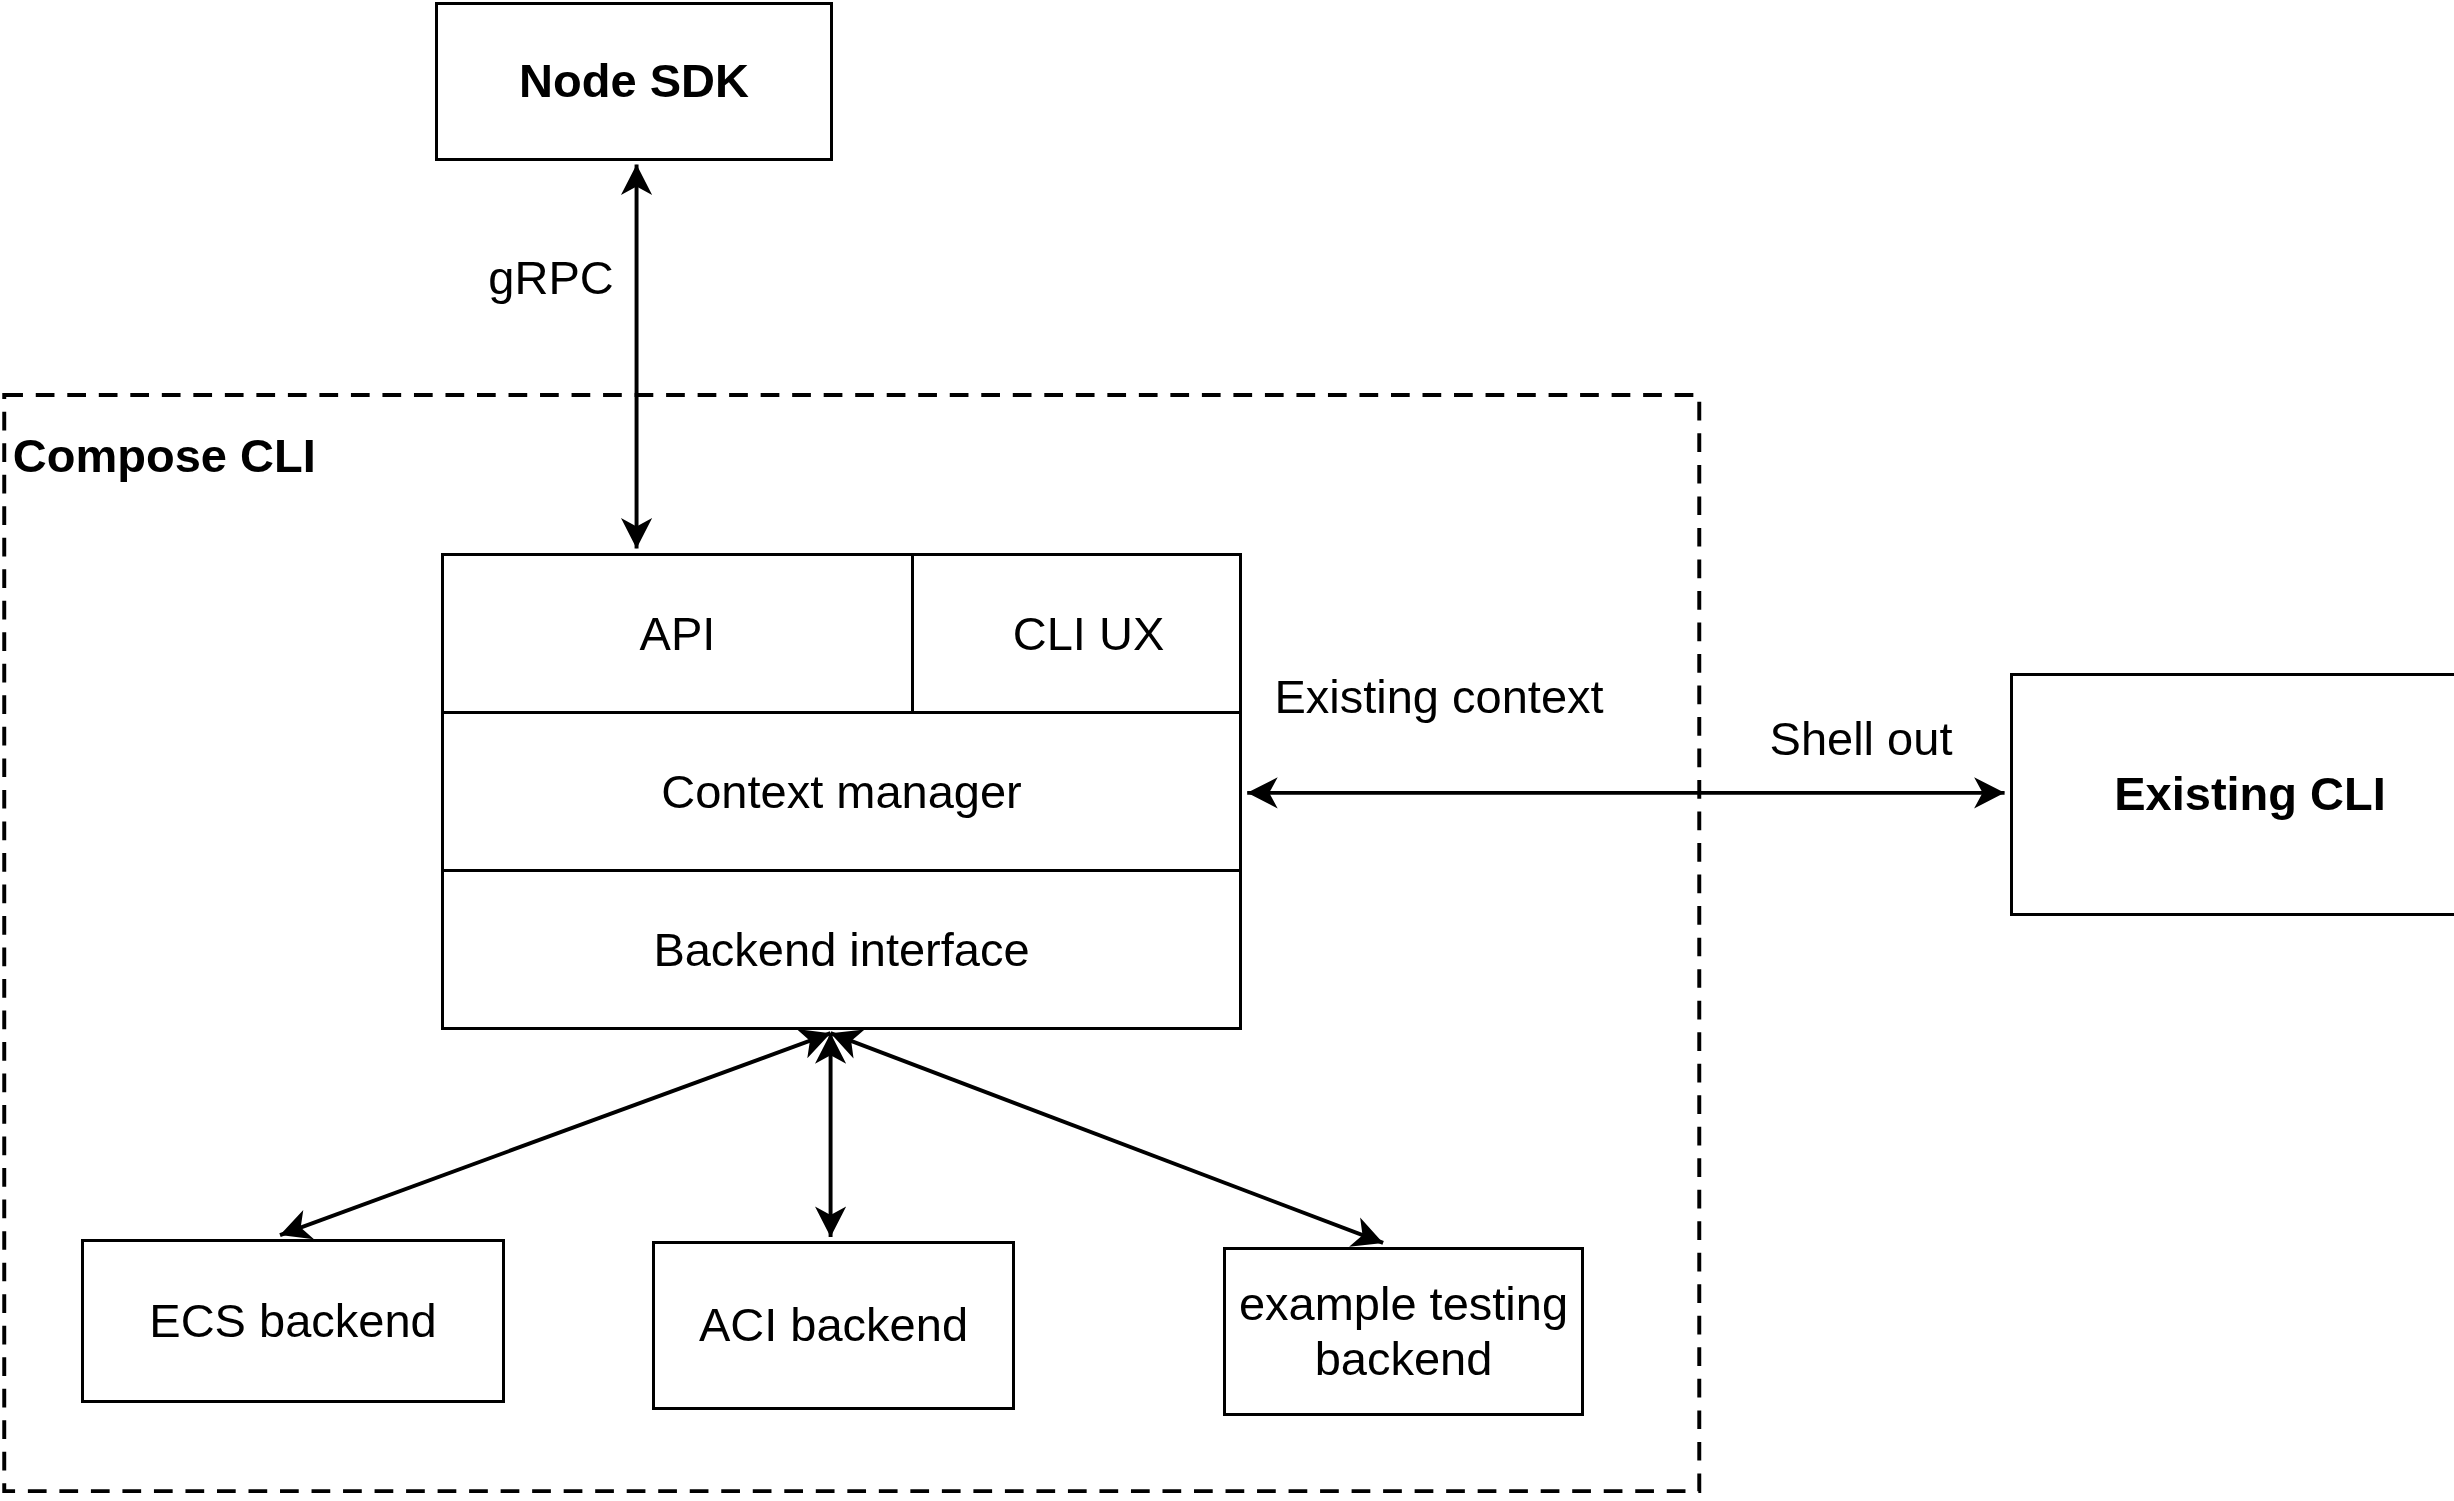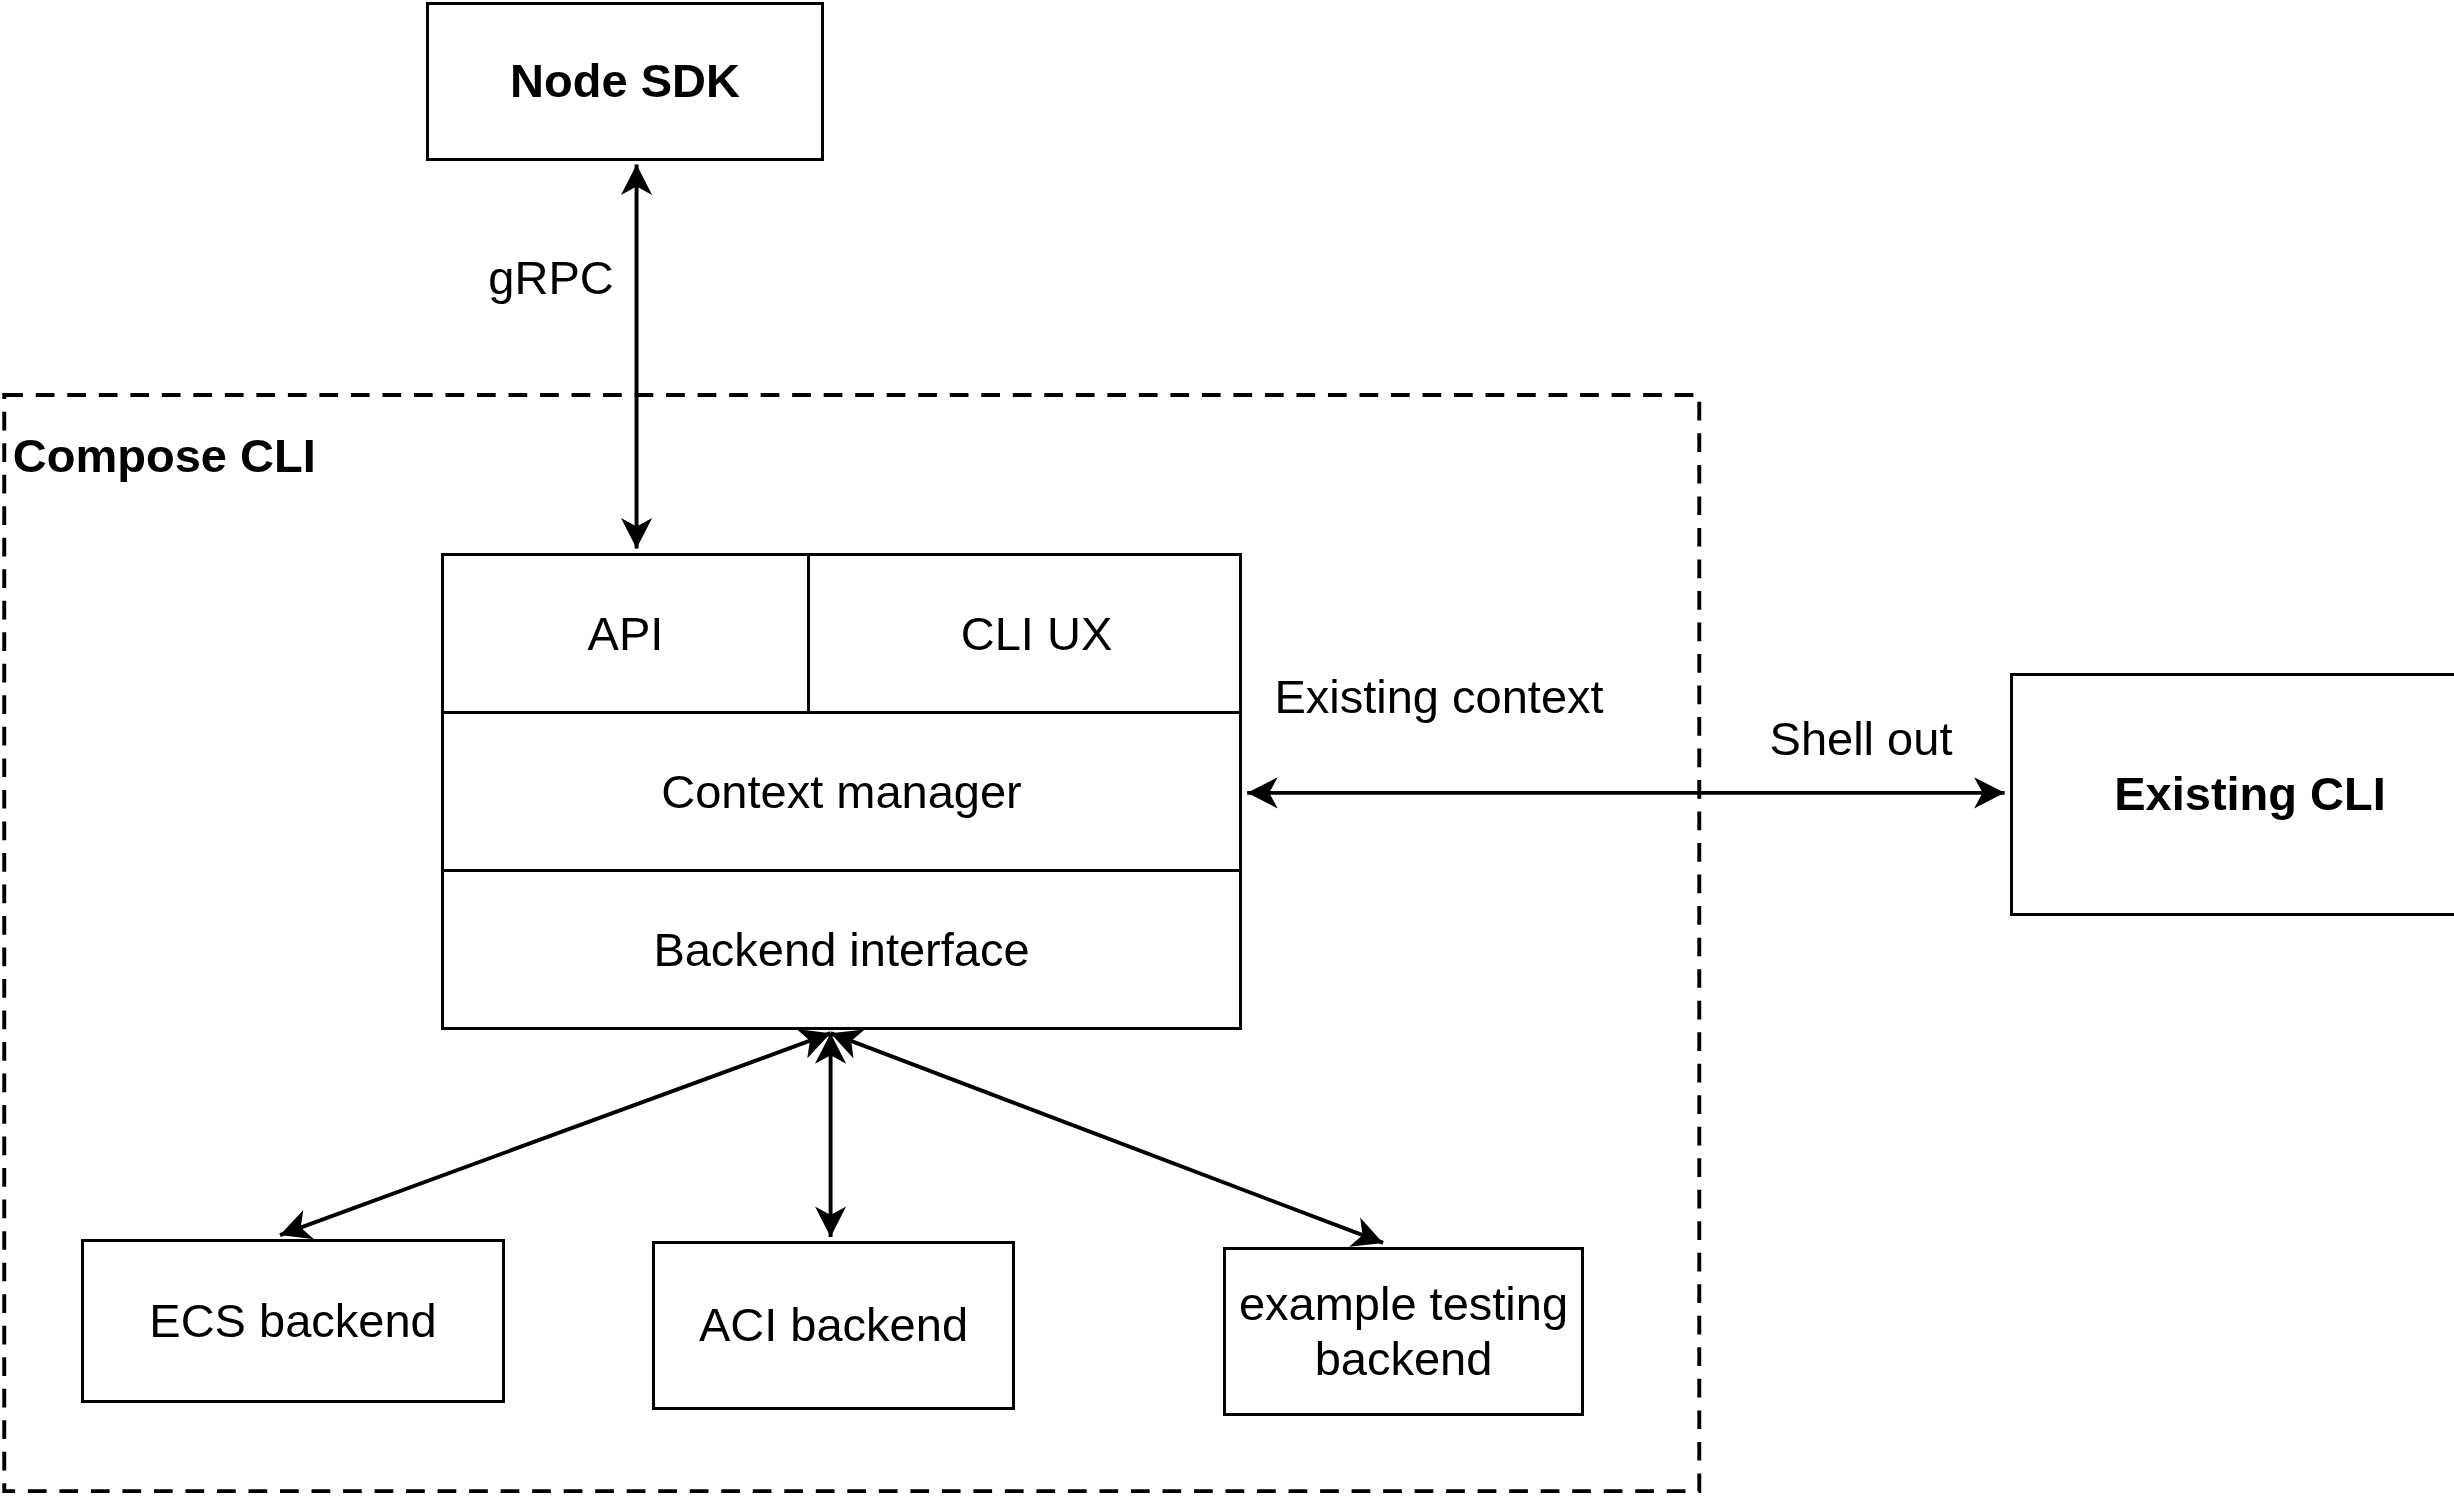--- a/index.html
+++ b/index.html
@@ -32,21 +32,21 @@
     align-items: center;
     justify-content: center;
     text-align: center;
     font-size: 47px;
     line-height: 1.15;
   }
   .bold { font-weight: bold; }
   .node-label { display: block; padding: 0 9.9px; }
 
   
-  .node-sdk      { left: 426px;  top: 2px;    width: 398px; height: 159px; justify-content: center; }
+  .node-sdk      { left: 435px;  top: 2px;    width: 398px; height: 159px; justify-content: center; }
   
   .existing-cli  { left: 2010px; top: 673px;  width: 480px; height: 243px; justify-content: center; }
   
   .ecs-backend   { left: 81px;   top: 1239px; width: 424px; height: 164px; }
   .aci-backend   { left: 652px;  top: 1241px; width: 363px; height: 169px; }
   .example-backend { left: 1223px; top: 1247px; width: 361px; height: 169px; }
 
   
   .stack {
     position: absolute;
@@ -74,21 +74,21 @@
     align-items: stretch;
     justify-content: flex-start;
   }
   .cell {
     display: flex;
     align-items: center;
     justify-content: center;
     box-sizing: border-box;
   }
   .cell-api {
-    width: 366px;
+    width: 470px;
     border-right: 3.9px solid #000000;
   }
   .cell-cli-ux { flex: 1; margin-left: 24px; }
 
   
   .edge-label {
     position: absolute;
     font-size: 47px;
     white-space: nowrap;
     transform: translateX(-50%);

